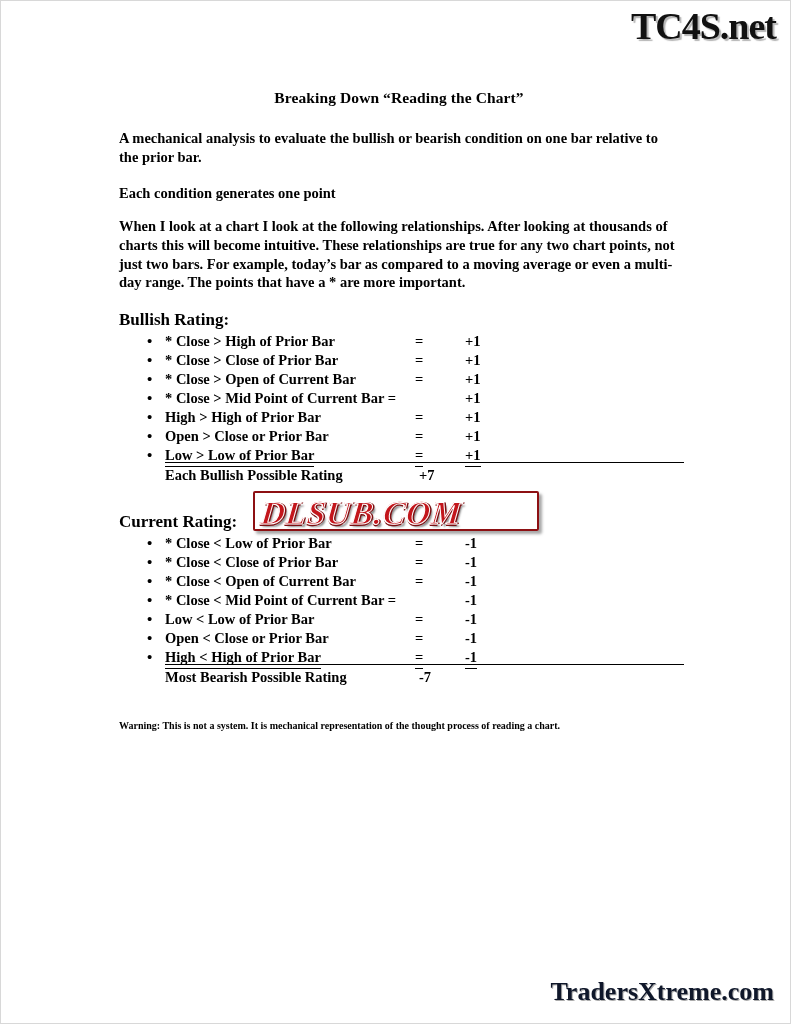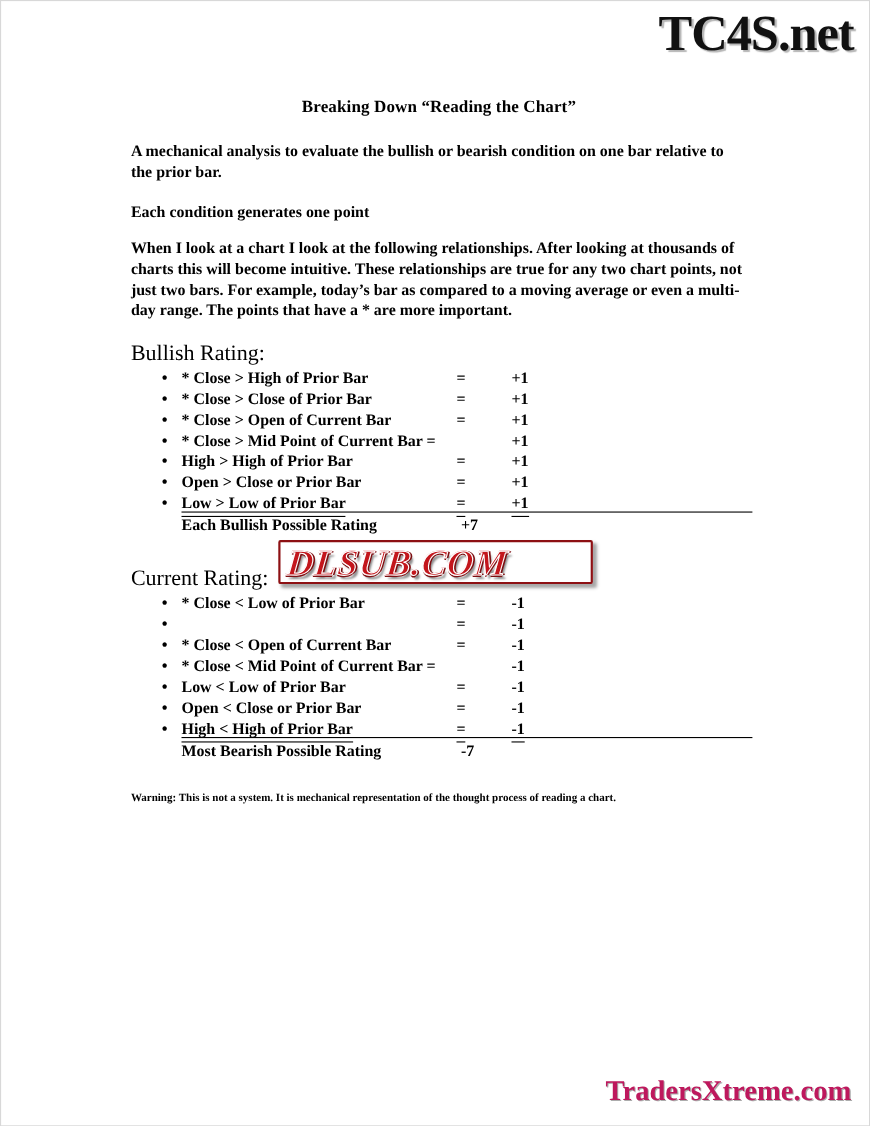--- a/index.html
+++ b/index.html
@@ -22,37 +22,37 @@
     box-sizing: border-box;
   }
 
   
   .logo-top {
     position: absolute;
     top: 6px;
     right: 14px;
     font-family: "Liberation Serif", serif;
     font-weight: bold;
-    font-size: 46px;
+    font-size: 38px;
     letter-spacing: -1px;
     line-height: 1;
     color: #111111;
     text-shadow: 2px 2px 1px rgba(120,120,120,0.55);
   }
 
   
   .logo-bottom {
     position: absolute;
     bottom: 18px;
     right: 16px;
     font-family: "Liberation Serif", serif;
     font-weight: bold;
     font-size: 26px;
     line-height: 1;
-    color: #be185d;
+    color: #0f172a;
     text-shadow: 1px 1px 0 rgba(90,90,90,0.5);
   }
 
   
   .doc {
     position: absolute;
     left: 118px;
     top: 88px;
     width: 560px;
   }
@@ -65,22 +65,22 @@
   }
   p.para {
     font-weight: bold;
     font-size: 14.5px;
     line-height: 1.29;
     margin: 0 0 18px 0;
   }
   p.para.tight { margin-bottom: 14px; }
 
   .section-label {
-    font-weight: normal;
-    font-size: 20px;
+    font-weight: bold;
+    font-size: 17px;
     margin: 0 0 2px 0;
   }
 
   ul.rules {
     list-style: none;
     margin: 0 0 0 0;
     padding: 0;
   }
   ul.rules li {
     position: relative;
@@ -291,20 +291,21 @@
           <span class="bullet">•</span>
           <span class="rule-row">
             <span class="rule-text">* Close &lt; Low of Prior Bar</span>
             <span class="rule-eq">=</span>
             <span class="rule-val">-1</span>
           </span>
         </li>
         <li>
           <span class="bullet">•</span>
           <span class="rule-row">
+            <span class="rule-text">* Close &lt; Close of Prior Bar</span>
             <span class="rule-eq">=</span>
             <span class="rule-val">-1</span>
           </span>
         </li>
         <li>
           <span class="bullet">•</span>
           <span class="rule-row">
             <span class="rule-text">* Close &lt; Open of Current Bar</span>
             <span class="rule-eq">=</span>
             <span class="rule-val">-1</span>

